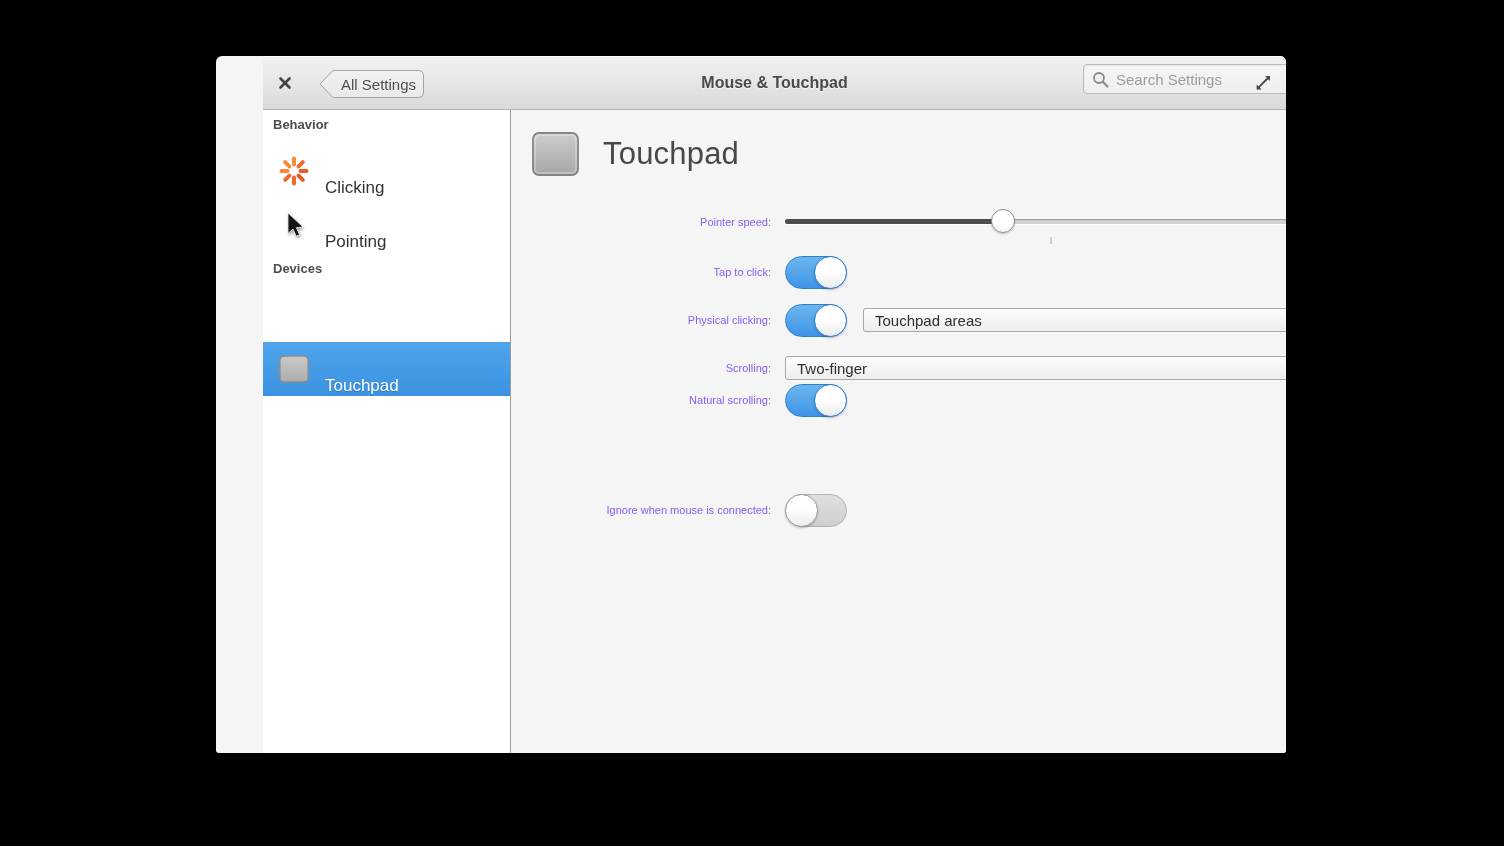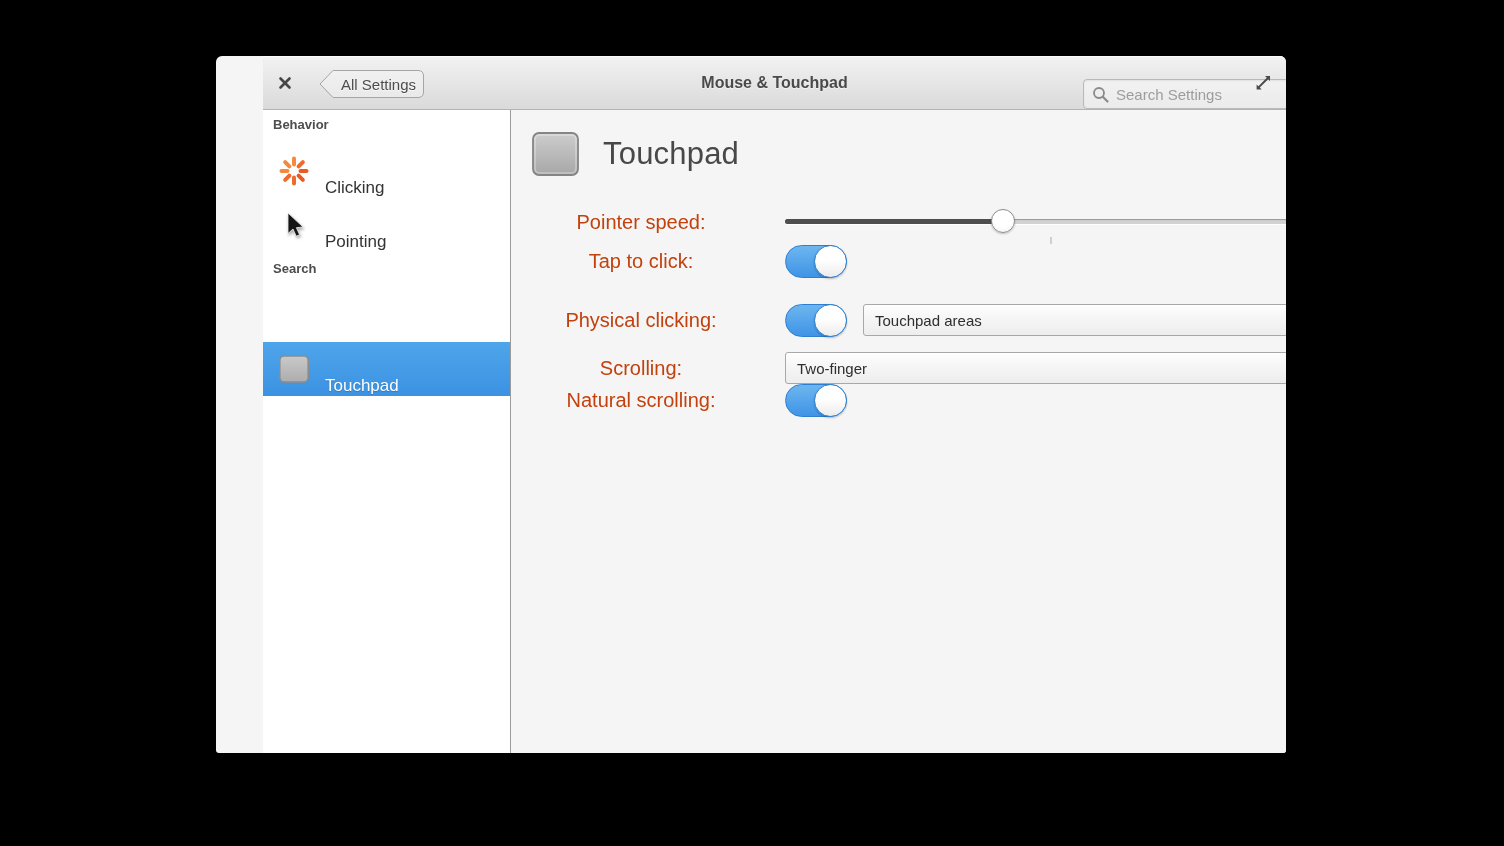--- a/index.html
+++ b/index.html
@@ -32,21 +32,21 @@
     display:flex; align-items:center; justify-content:center;
     font-size:15px; color:#4c4c4c; text-shadow:0 1px 0 rgba(255,255,255,.6);
   }
   .win-title {
     position:absolute; left:0; right:0; top:0; height:54px;
     display:flex; align-items:center; justify-content:center;
     font-size:16px; font-weight:700; color:#4a4a4a;
     text-shadow:0 1px 0 rgba(255,255,255,.55); pointer-events:none;
   }
   .search-box {
-    position:absolute; left:820px; top:23px; width:234px; height:30px;
+    position:absolute; left:820px; top:8px; width:234px; height:30px;
     border:1px solid #b9b9b9; border-radius:4px;
     background:rgba(255,255,255,.45);
     box-shadow:inset 0 1px 2px rgba(0,0,0,.07);
   }
   .search-box svg { position:absolute; left:8px; top:6px; }
   .search-box input {
     position:absolute; left:0; top:0; width:100%; height:100%;
     background:transparent; border:none; outline:none;
     padding:0 8px 0 32px; font-size:15px; color:#333;
     font-family:"Liberation Sans", sans-serif;
@@ -82,22 +82,22 @@
   .content-title {
     margin-left:23px; font-size:31px; font-weight:300; color:#484848; letter-spacing:.2px;
   }
 
   
   .row {
     position:absolute; left:0; right:16px; height:34px;
     display:flex; align-items:center;
   }
   .row-label {
-    position:absolute; left:0; width:260px; text-align:center;
-    font-size:20px; color:#c2410c;
+    position:absolute; left:0; width:260px; text-align:right;
+    font-size:11px; color:#8b5cf6;
   }
   .ctl { position:absolute; }
 
   
   .toggle {
     position:relative; width:62px; height:33px; border-radius:17px;
     border:1px solid #b2b2b2; background:linear-gradient(to bottom,#e0e0e0,#cecece);
     cursor:pointer;
   }
   .toggle .knob {
@@ -105,21 +105,21 @@
     background:linear-gradient(to bottom,#ffffff 45%,#ececec);
     border:1px solid #9c9c9c; box-shadow:0 1px 2px rgba(0,0,0,.25);
   }
   .toggle.on {
     background:linear-gradient(to bottom,#6db6ef,#3f94e6); border-color:#2e7fd2;
   }
   .toggle.on .knob { left:auto; right:-1px; border-color:#2e7fd2; }
 
   
   .dropdown {
-    height:32px; border:1px solid #a8a8a8; border-radius:3px;
+    height:24px; border:1px solid #a8a8a8; border-radius:3px;
     background:linear-gradient(to bottom,#fdfdfd,#ededed);
     box-shadow:inset 0 1px 0 rgba(255,255,255,.9);
     display:flex; align-items:center; padding:0 30px 0 11px;
     font-size:15px; color:#2e2e2e; cursor:pointer; position:absolute;
   }
   .dropdown .arrow {
     position:absolute; right:11px; top:13px; width:0; height:0;
     border-left:5.5px solid transparent; border-right:5.5px solid transparent;
     border-top:7px solid #3f3f3f;
   }
@@ -212,21 +212,21 @@
 
       <div class="side-item" style="top:88px">
         <span class="icon-box">
           <svg class="cursor-shadow" width="24" height="28" viewBox="0 0 24 28">
             <path d="M6 2 L6 22.5 L11 18 L14.2 25.2 L17.6 23.7 L14.4 16.7 L21 16 Z" fill="#141414" stroke="#f2f2f2" stroke-width="0.8"></path>
           </svg>
         </span>
         <span class="item-label">Pointing</span>
       </div>
 
-      <div class="section-label" style="top:151px">Search</div>
+      <div class="section-label" style="top:151px">Devices</div>
 
 
       <div class="side-item selected" style="top:232px">
         <span class="icon-box">
           <svg width="32" height="30" viewBox="0 0 32 30">
             <defs>
               <linearGradient id="gt" x1="0" y1="0" x2="0" y2="1">
                 <stop offset="0" stop-color="#c9c9c9"></stop>
                   <stop offset="1" stop-color="#adadad"></stop>
               </linearGradient>
@@ -257,21 +257,21 @@
       <div class="row" style="top:95px">
         <span class="row-label">Pointer speed:</span>
         <div class="slider ctl" style="left:274px; width:531px">
           <div class="track"></div>
           <div class="fill" style="width: 41%;"></div>
           <div class="thumb" style="left: 41%;"></div>
           <div class="tick" style="left: 50%;"></div>
         </div>
       </div>
 
-      <div class="row" style="top:134px">
+      <div class="row" style="top:145px">
         <span class="row-label">Tap to click:</span>
         <div class="toggle ctl on" style="left:274px">
           <div class="knob"></div>
         </div>
       </div>
 
       <div class="row" style="top:193px">
         <span class="row-label">Physical clicking:</span>
         <div class="toggle ctl on" style="left:274px">
           <div class="knob"></div>
@@ -291,16 +291,22 @@
       </div>
 
       <div class="row" style="top:273px">
         <span class="row-label">Natural scrolling:</span>
         <div class="toggle ctl on" style="left:274px">
           <div class="knob"></div>
         </div>
       </div>
 
 
+      <div class="row" style="top:383px">
+        <span class="row-label">Ignore when mouse is connected:</span>
+        <div class="toggle ctl" style="left:274px">
+          <div class="knob"></div>
+        </div>
+      </div>
 
     </div>
   </div>
 </div>
 
 </body></html>

